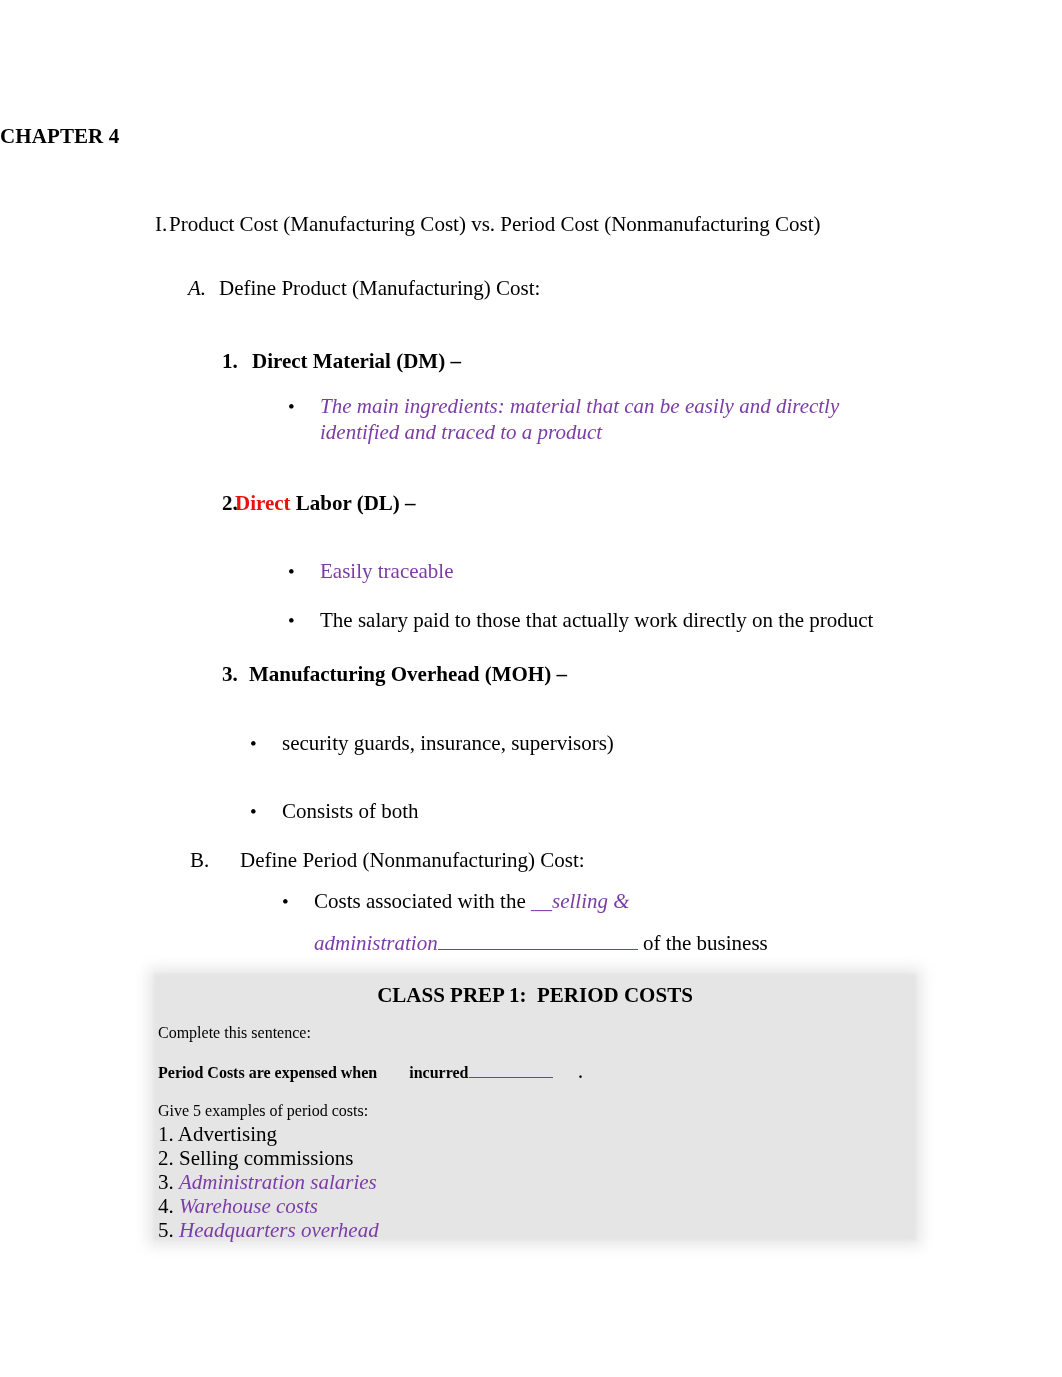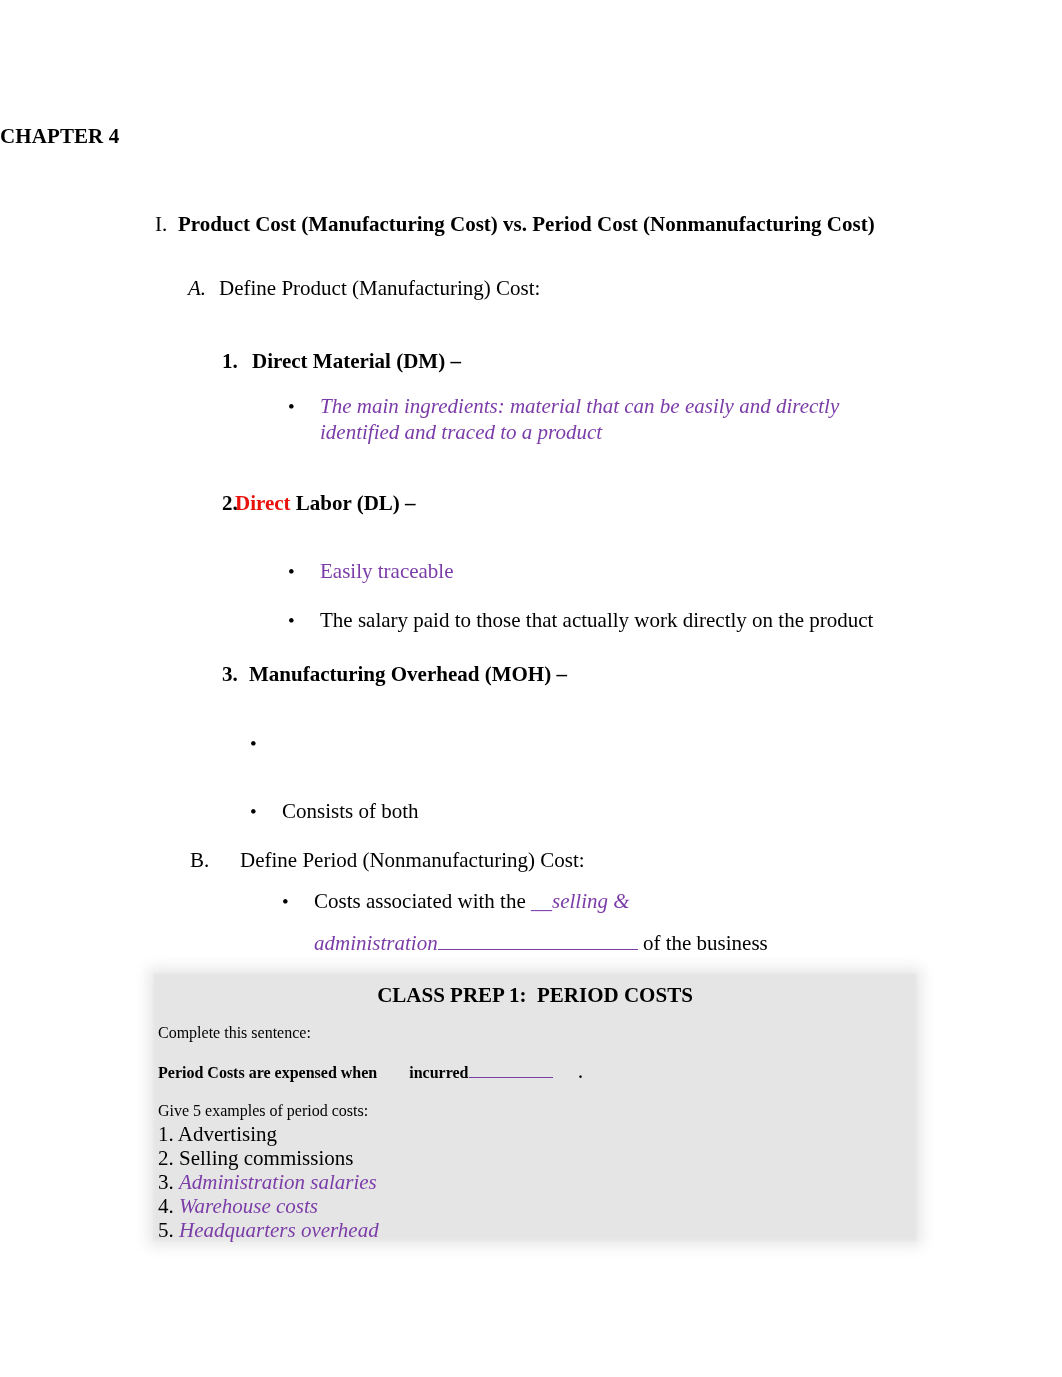--- a/index.html
+++ b/index.html
@@ -53,22 +53,21 @@
     line-height: 26px;
     white-space: nowrap;
   }
   .lvl-roman .marker {
     position: absolute;
     left: 0;
     top: 0;
   }
   .lvl-roman .body {
     display: inline-block;
-    margin-left: 23px;
-    font-weight: bold;
+    margin-left: 14px;
   }
 
   .lvl-alpha {
     position: absolute;
     font-size: 21px;
     line-height: 26px;
     white-space: nowrap;
   }
   .lvl-alpha .marker {
     position: absolute;
@@ -222,20 +221,21 @@
     <span class="btext">The salary paid to those that actually work directly on the product</span>
   </div>
 
   <div class="lvl-num" style="left:222px; top:661px;">
     <span class="marker">3.</span>
     <span class="body" style="margin-left:27px;">Manufacturing Overhead (MOH) –</span>
   </div>
 
   <div class="bullet-row" style="left:250px; top:730px; width:625px;">
     <span class="dot">•</span>
+    <span class="btext">security guards, insurance, supervisors)</span>
   </div>
 
   <div class="bullet-row" style="left:250px; top:798px; width:500px;">
     <span class="dot">•</span>
     <span class="btext">Consists of both</span>
   </div>
 
   <div class="lvl-alpha" style="left:190px; top:847px;">
     <span class="marker">B.</span>
     <span class="body" style="margin-left:50px;">Define Period (Nonmanufacturing) Cost:</span>

